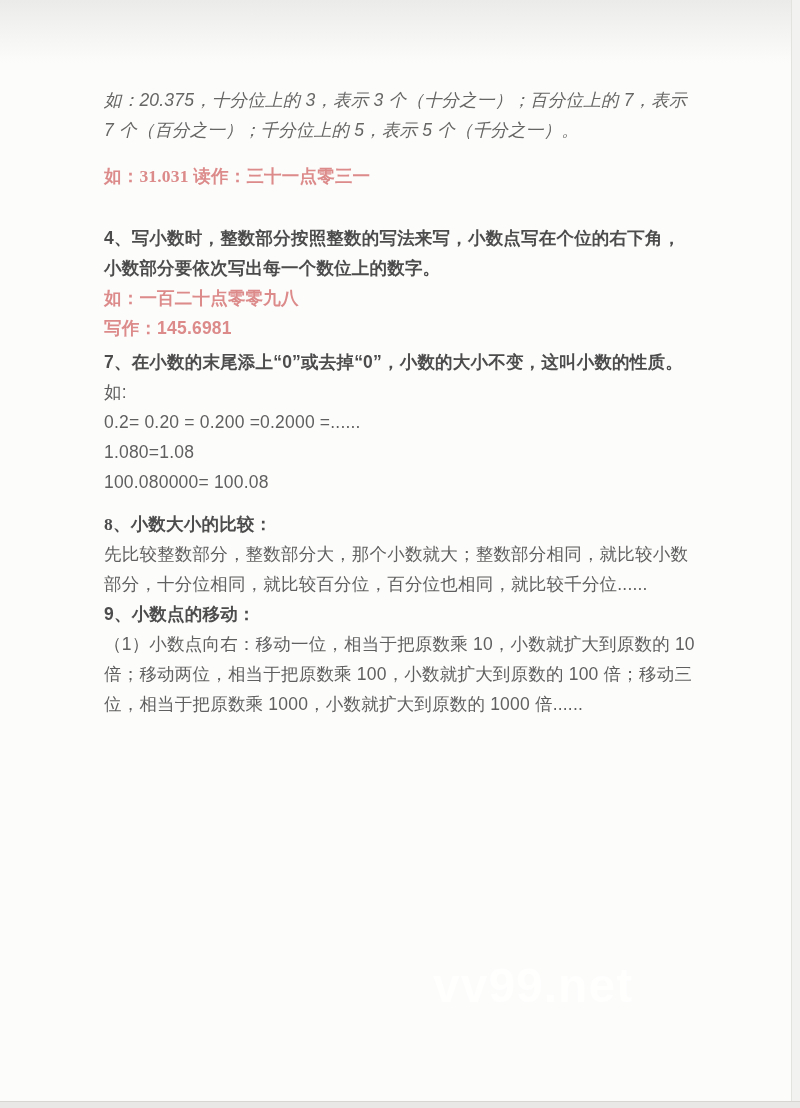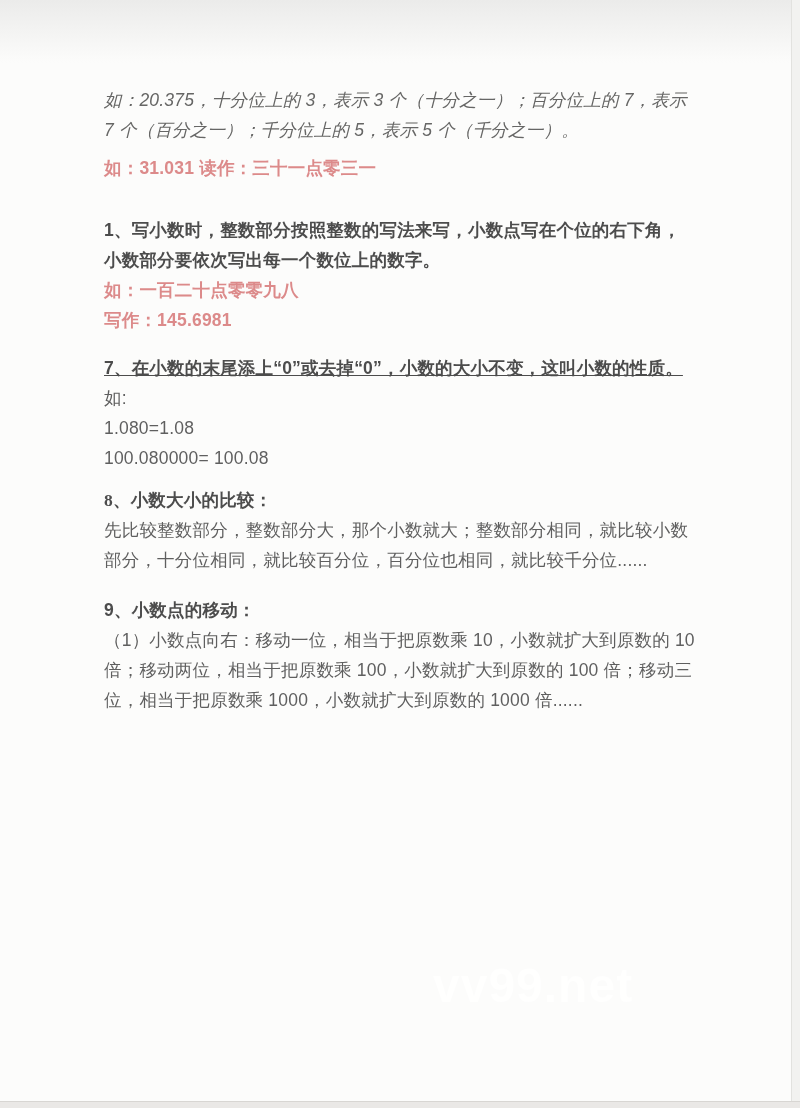--- a/index.html
+++ b/index.html
@@ -58,25 +58,25 @@
     color: #4c4c4c;
   }
 
   .red-text {
     font-weight: bold;
     color: #dc8a8a;
   }
 
   .mt-s4  { margin-top: 15px; }
   .mt-s5  { margin-top: 22px; }
-  .mt-red1{ margin-top: 8px; }
+  .mt-red1{ margin-top: 16px; font-family: Liberation Serif, serif; }
   .mt-s6  { margin-top: 32px; }
-  .mt-s7  { margin-top: 18px; text-decoration: underline; }
+  .mt-s7  { margin-top: 4px; }
   .mt-s8  { margin-top: 12px; font-family: Liberation Serif, serif; }
-  .mt-s9  { margin-top: 20px; }
+  .mt-s9  { }
 
   .watermark {
     position: absolute;
     left: 433px; top: 958px;
     font-size: 48px;
     font-weight: bold;
     letter-spacing: 1px;
     color: rgba(255,255,255,0.78);
     pointer-events: none;
     white-space: nowrap;
@@ -89,30 +89,31 @@
   <div class="top-shade"></div>
 
   <div class="content">
 
     <p class="italic-note">如：20.375，十分位上的 3，表示 3 个（十分之一）；百分位上的 7，表示 7 个（百分之一）；千分位上的 5，表示 5 个（千分之一）。</p>
 
 
 
     <p class="red-text mt-red1">如：31.031 读作：三十一点零三一</p>
 
-    <p class="bold-text mt-s6">1、写小数时，整数部分按照整数的写法来写，小数点写在个位的右下角，小数部分要依次写出每一个数位上的数字。</p>
+    <p class="bold-text mt-s6">4、写小数时，整数部分按照整数的写法来写，小数点写在个位的右下角，小数部分要依次写出每一个数位上的数字。</p>
 
     <p class="red-text">如：一百二十点零零九八</p>
 
     <p class="red-text">写作：145.6981</p>
 
     <p class="bold-text mt-s7">7、在小数的末尾添上“0”或去掉“0”，小数的大小不变，这叫小数的性质。</p>
 
     <div>
       <p>如:</p>
+      <p>0.2= 0.20 = 0.200 =0.2000 =......</p>
       <p>1.080=1.08</p>
       <p>100.080000= 100.08</p>
     </div>
 
     <p class="bold-text mt-s8">8、小数大小的比较：</p>
 
     <p>先比较整数部分，整数部分大，那个小数就大；整数部分相同，就比较小数部分，十分位相同，就比较百分位，百分位也相同，就比较千分位......</p>
 
     <p class="bold-text mt-s9">9、小数点的移动：</p>
 

